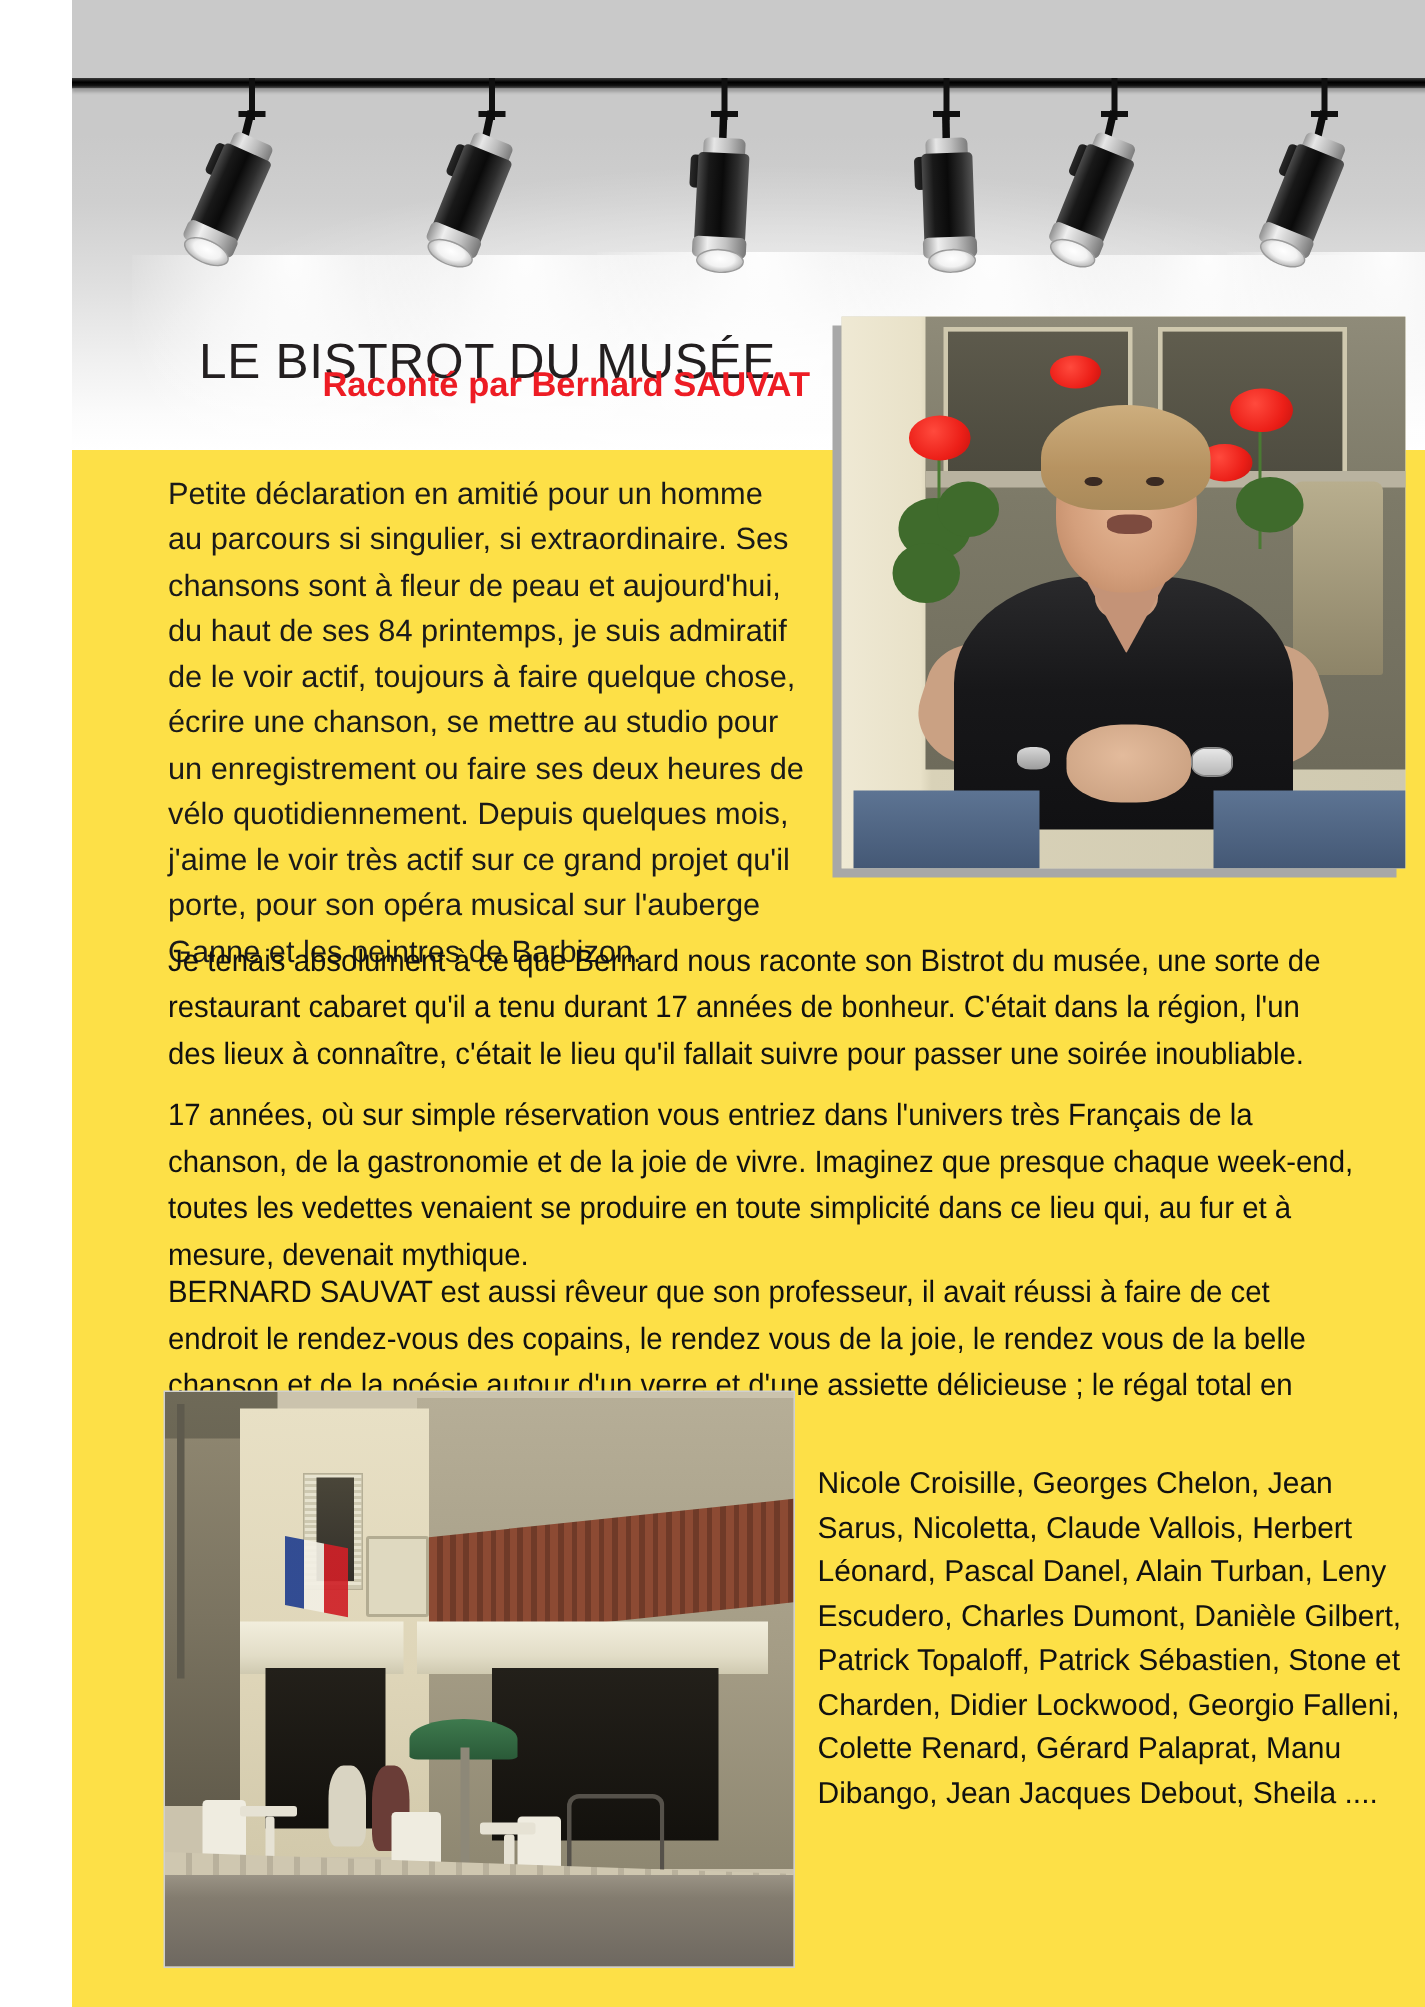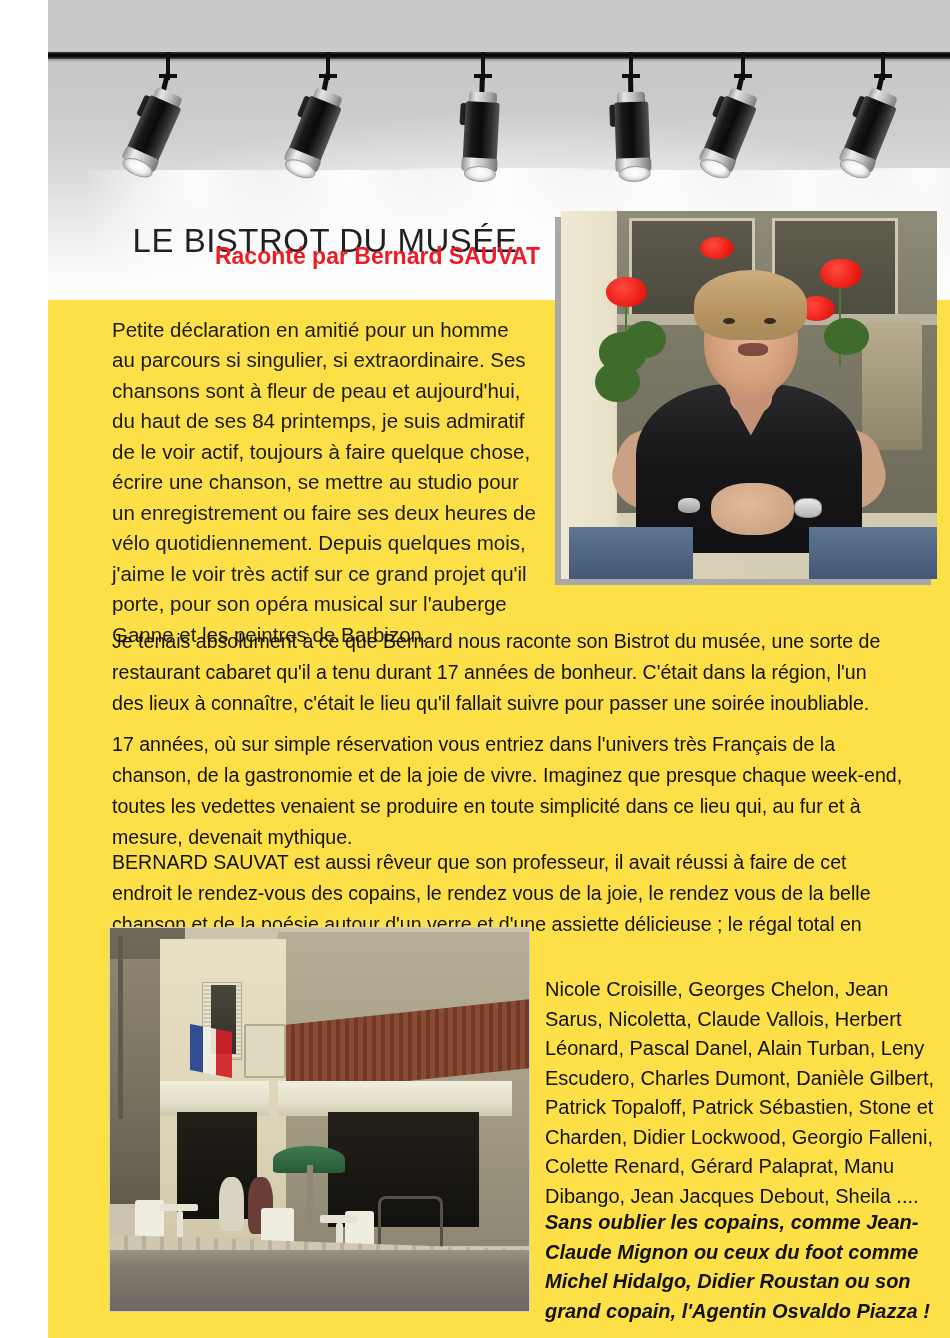--- a/index.html
+++ b/index.html
@@ -393,16 +393,15 @@
         <div class="b-table" style="left:50%;top:75%;width:9%;height:2%;"></div>
         <div class="b-table" style="left:54%;top:77%;width:1.5%;height:8%;"></div>
         <div class="b-rail"></div>
 
         <div class="b-curb"></div>
         <div class="b-road"></div>
       </div>
     </div>
 
     <p class="names">Nicole Croisille, Georges Chelon, Jean Sarus, Nicoletta, Claude Vallois, Herbert Léonard, Pascal Danel, Alain Turban, Leny Escudero, Charles Dumont, Danièle Gilbert, Patrick Topaloff, Patrick Sébastien, Stone et Charden, Didier Lockwood, Georgio Falleni, Colette Renard, Gérard Palaprat, Manu Dibango, Jean Jacques Debout, Sheila ....</p>
-    <p class="closing">Sans oublier les copains, comme Jean-Claude Mignon ou ceux du foot comme Michel Hidalgo, Didier Roustan ou son grand copain,  l'Agentin Osvaldo Piazza !</p>
 
   </div>
 </div>
 
 </body></html>

